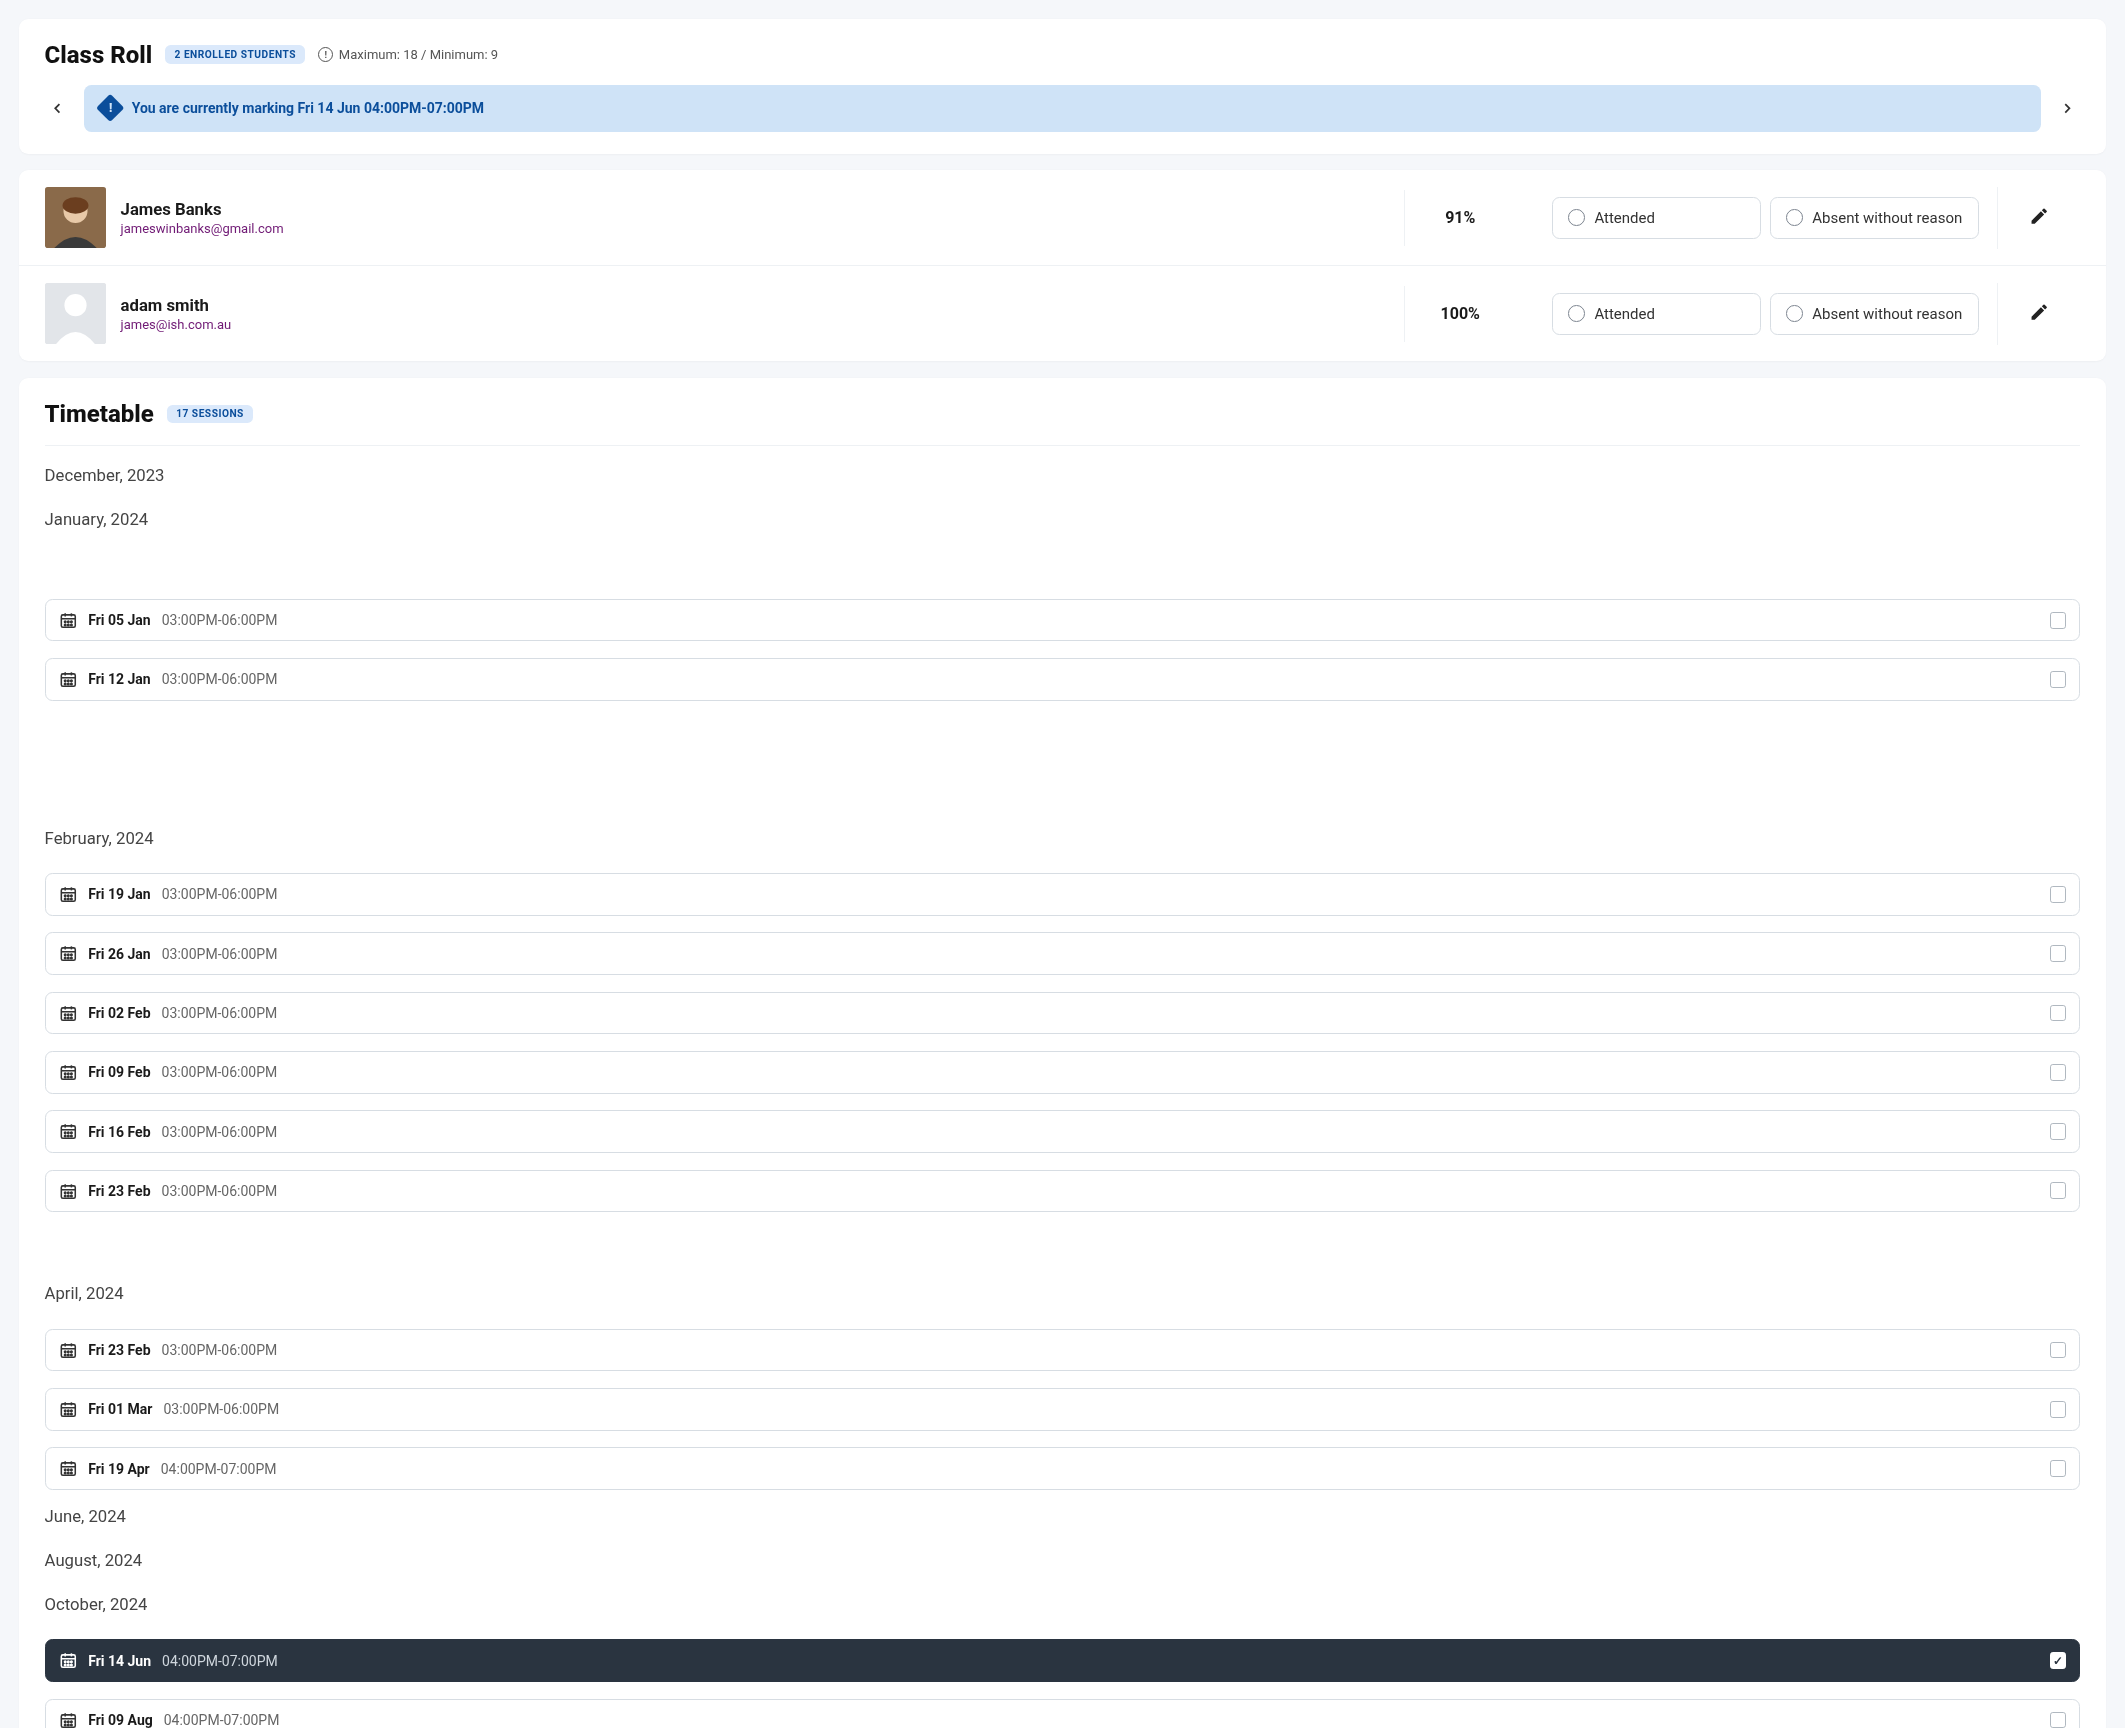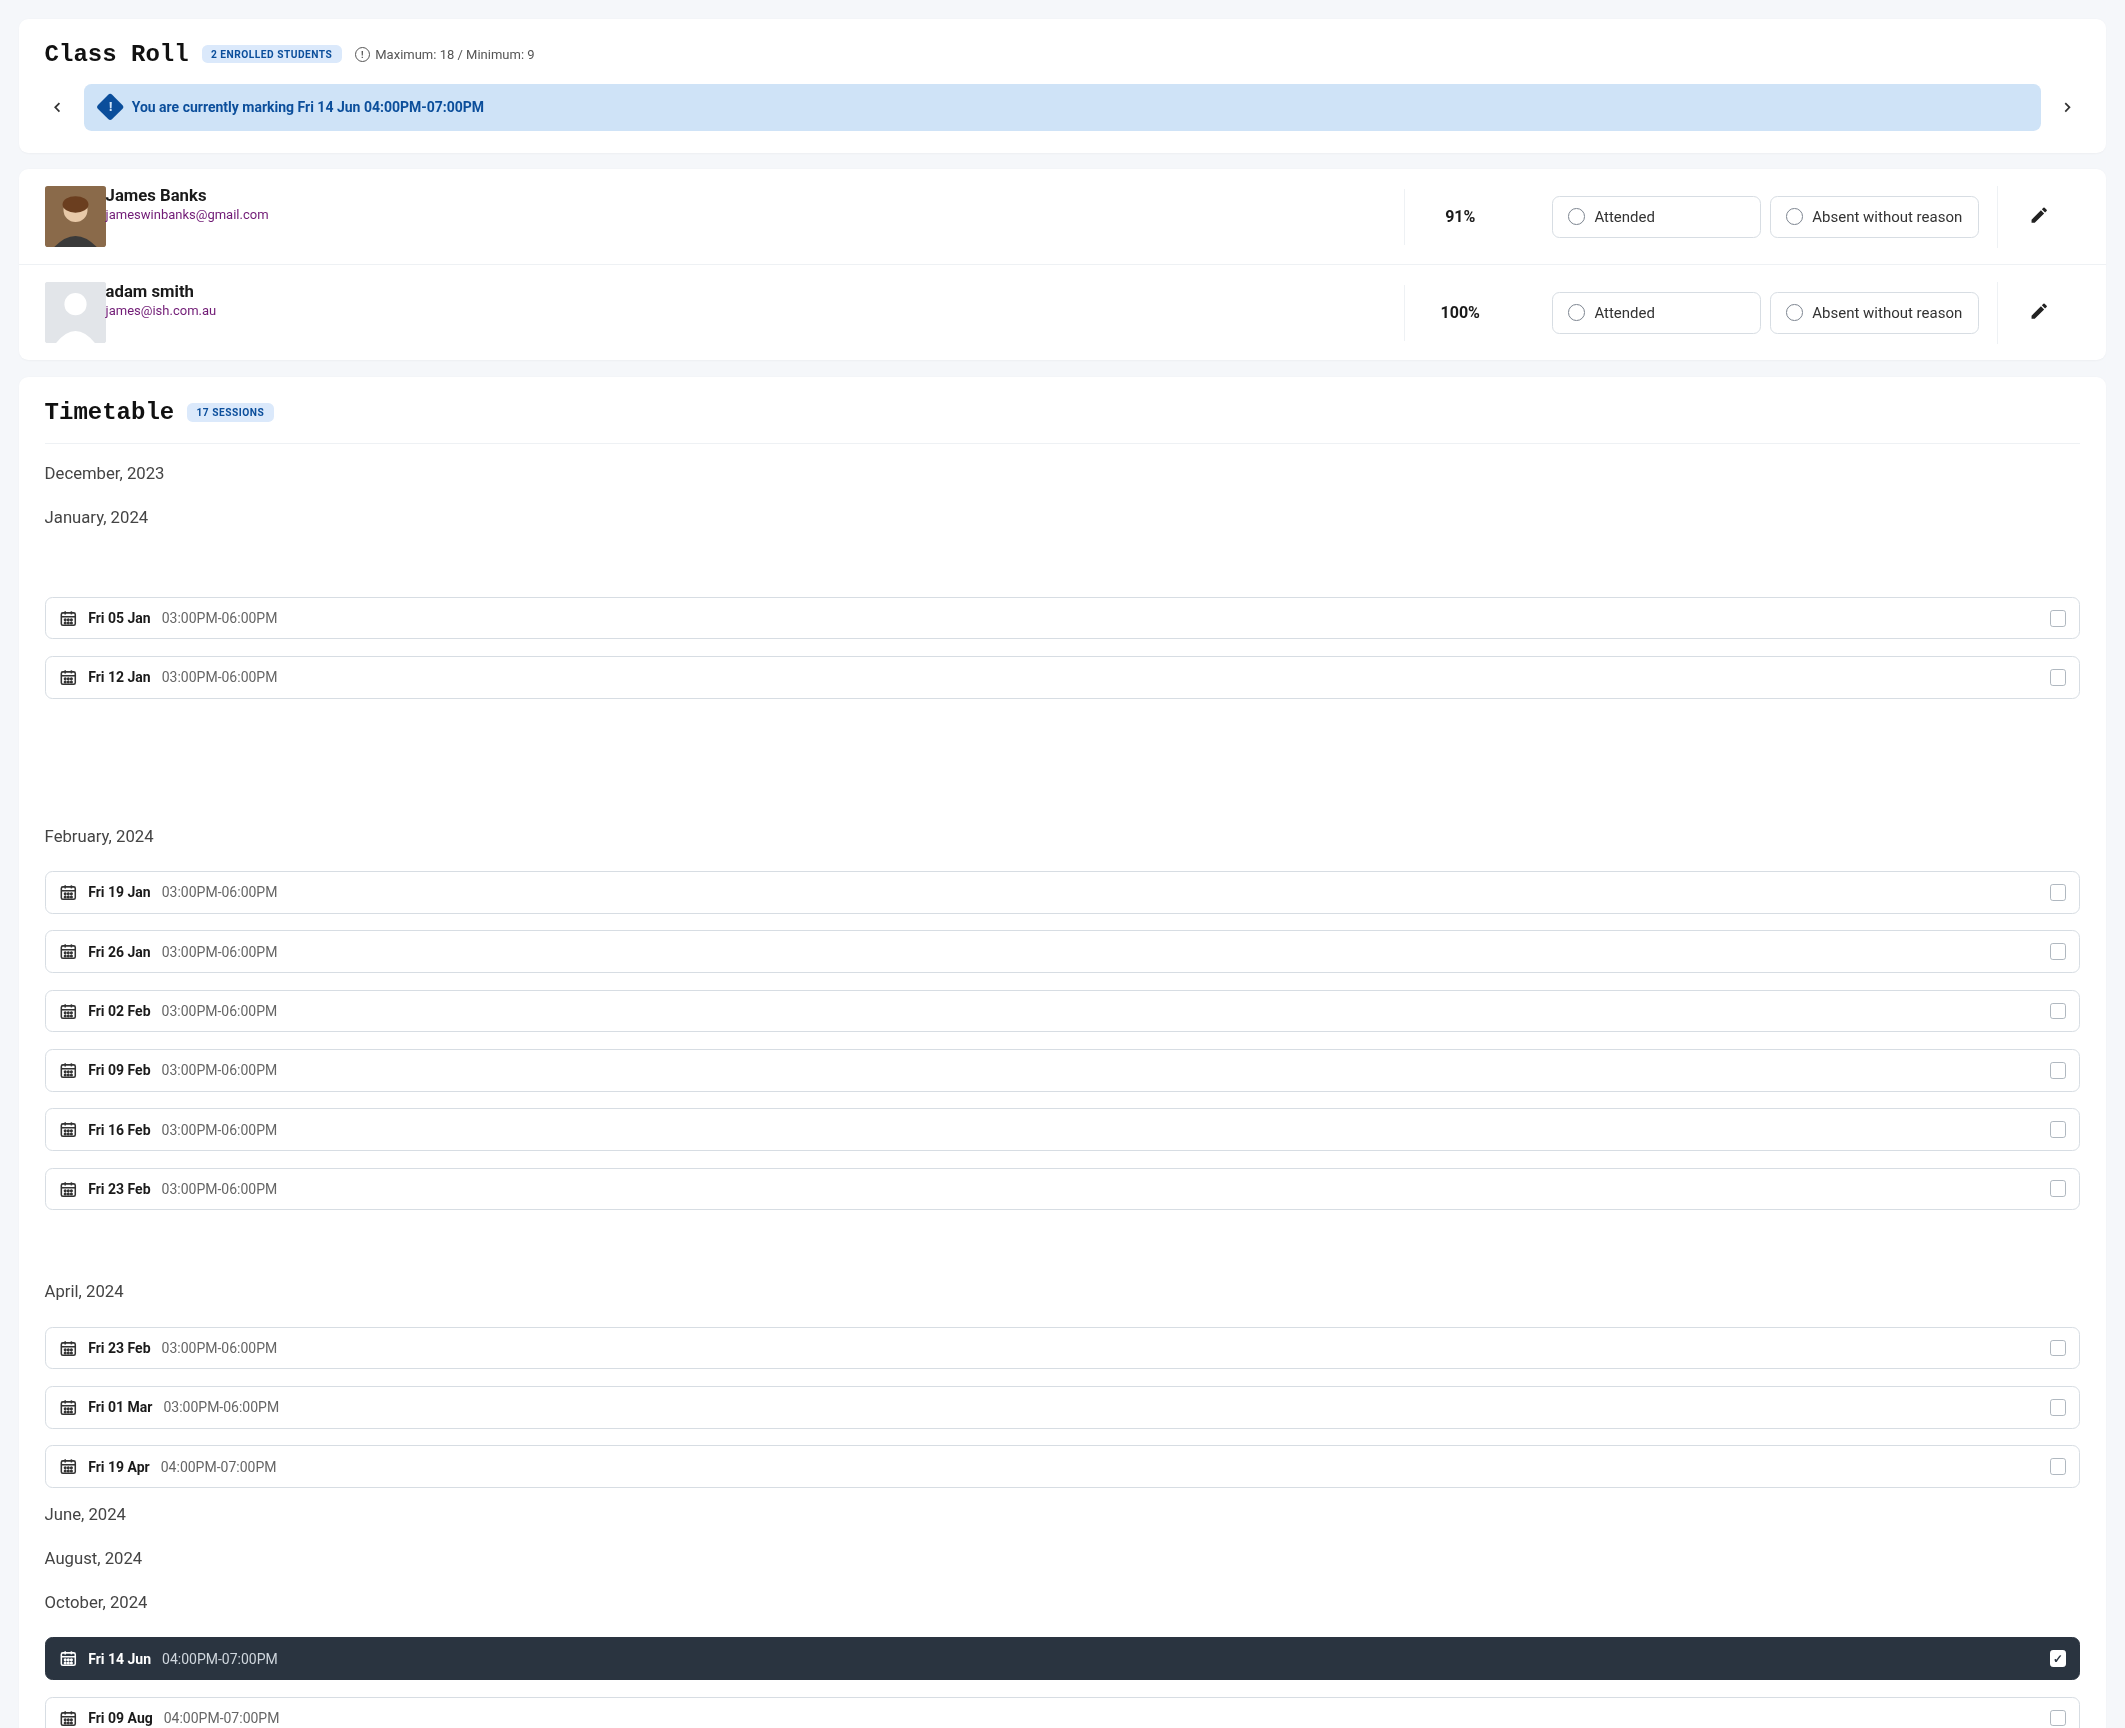--- a/index.html
+++ b/index.html
@@ -21,21 +21,20 @@
 .header-row {
   display: flex;
   align-items: center;
   gap: 13px;
   margin-bottom: 16.7px;
 }
 .title {
   font-size: 24px;
   font-weight: 800;
   color: #111;
-  font-family: Liberation Mono, monospace;
 }
 .badge {
   background: #dbe9fb;
   color: #0b4e9b;
   font-size: 10.2px;
   font-weight: 700;
   letter-spacing: 0.5px;
   padding: 3.7px 9.3px;
   border-radius: 5.6px;
   text-transform: uppercase;
@@ -99,21 +98,22 @@
   display: grid;
   grid-template-columns: 1fr 111px 445px 83px;
   align-items: center;
   padding: 16.7px 26px;
   border-top: 0.9px solid #eef1f4;
   gap: 18.6px;
 }
 .student-row:first-child { border-top: none; }
 .student-info {
   display: flex;
-  align-items: flex-start;
+  align-items: center;
+  gap: 15px;
 }
 .avatar {
   width: 61px; height: 61px;
   background: #e2e5e9;
   border-radius: 2.8px;
   display: flex; align-items: center; justify-content: center;
   overflow: hidden;
 }
 .avatar svg { width: 100%; height: 100%; }
 .student-name { font-size: 16.7px; font-weight: 700; }

